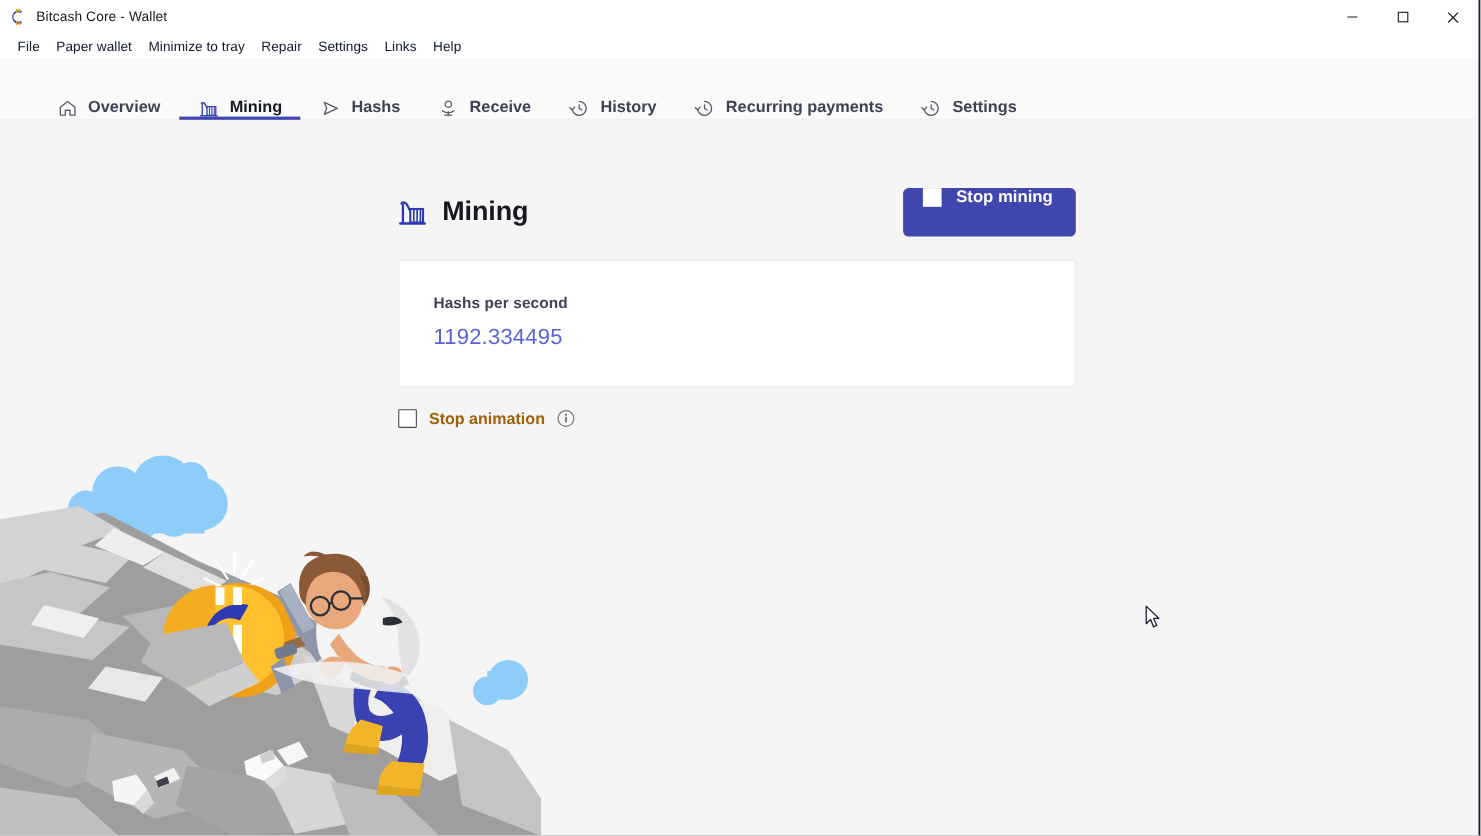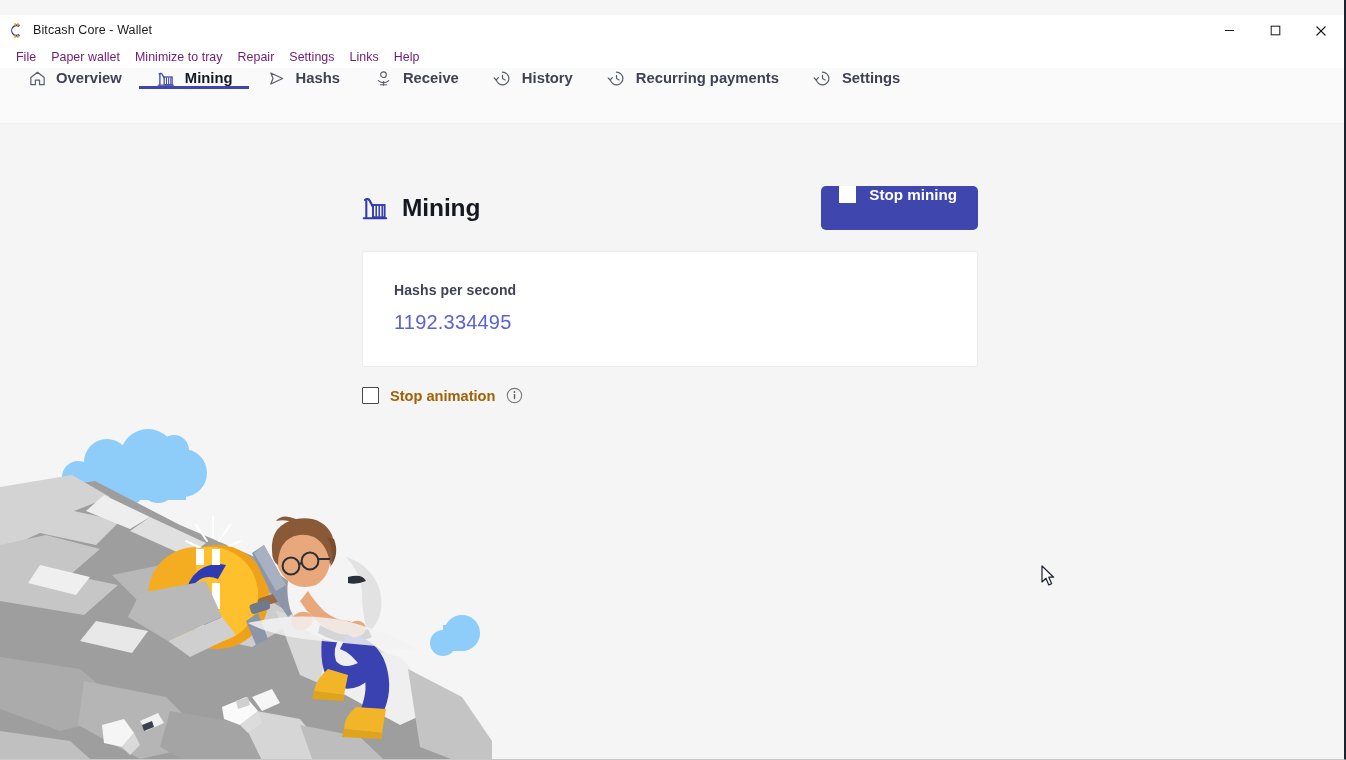--- a/index.html
+++ b/index.html
@@ -23,21 +23,20 @@
   }
 
   
   #titlebar {
     position: relative;
     height: 31px;
     background: #ffffff;
     display: flex;
     align-items: center;
     border-bottom: 1px solid #ffffff;
-    margin-top: 15px;
   }
   #app-icon {
     width: 17px;
     height: 17px;
     margin-left: 8px;
     margin-right: 8px;
     flex: 0 0 auto;
   }
   #app-title {
     font-size: 12.5px;
@@ -63,33 +62,33 @@
   
   #menubar {
     height: 22px;
     background: #ffffff;
     display: flex;
     align-items: center;
     padding-left: 9px;
   }
   .menu-item {
     font-size: 12.4px;
-    color: #701a75;
+    color: #0f172a;
     padding: 2px 8px 2px 7px;
     white-space: nowrap;
     letter-spacing: .05px;
   }
 
   
   #tabbar {
     height: 56px;
     background: #fafafa;
     display: flex;
-    align-items: flex-start;
-    padding-left: 10px;
+    align-items: flex-end;
+    padding-left: 34px;
     position: relative;
     border-bottom: 1px solid #f0f0f0;
   }
   .tab {
     display: flex;
     align-items: center;
     gap: 9px;
     padding: 0 17px;
     position: relative;
     color: #3f4254;

